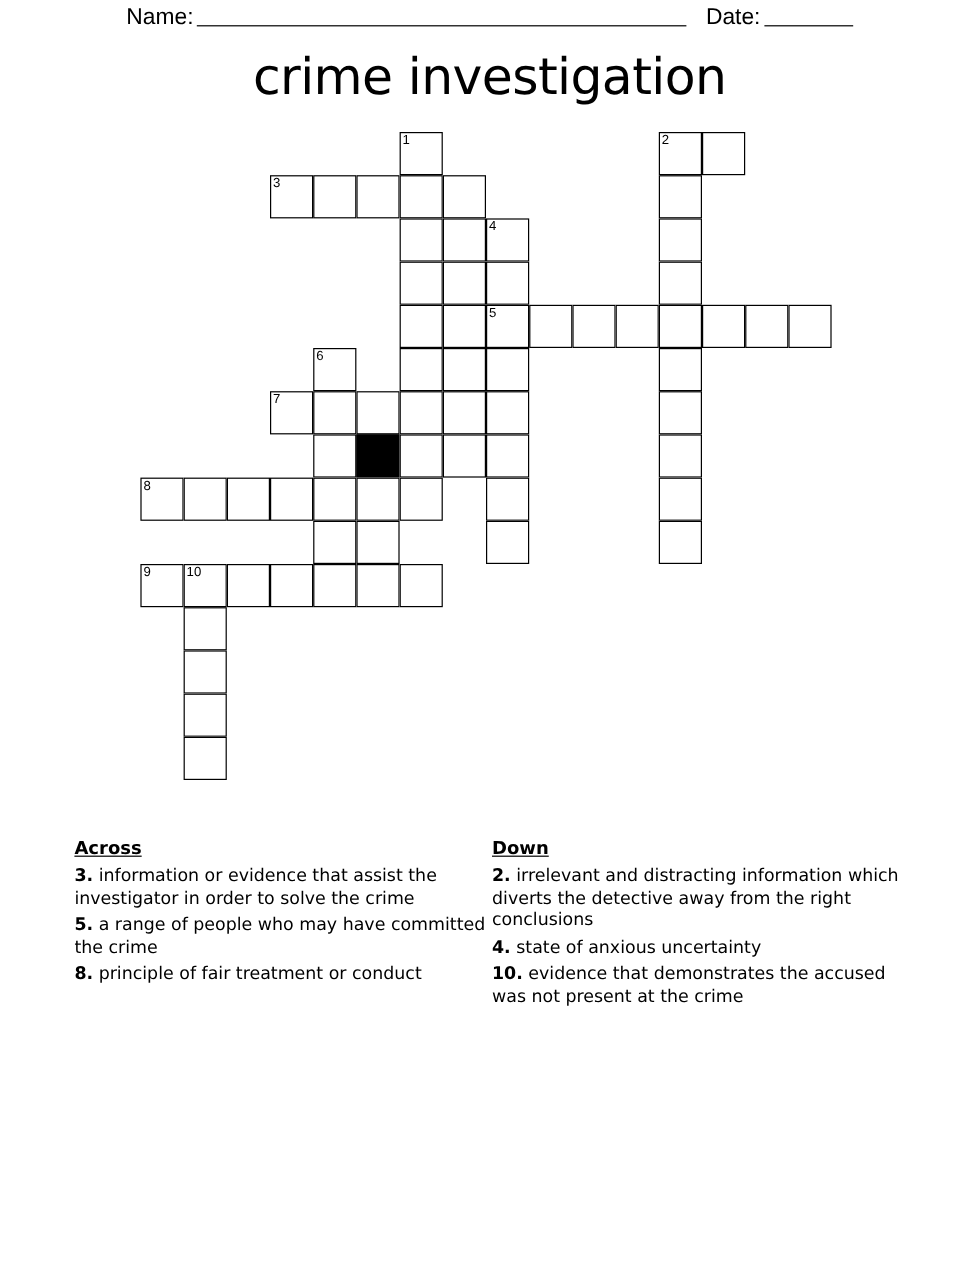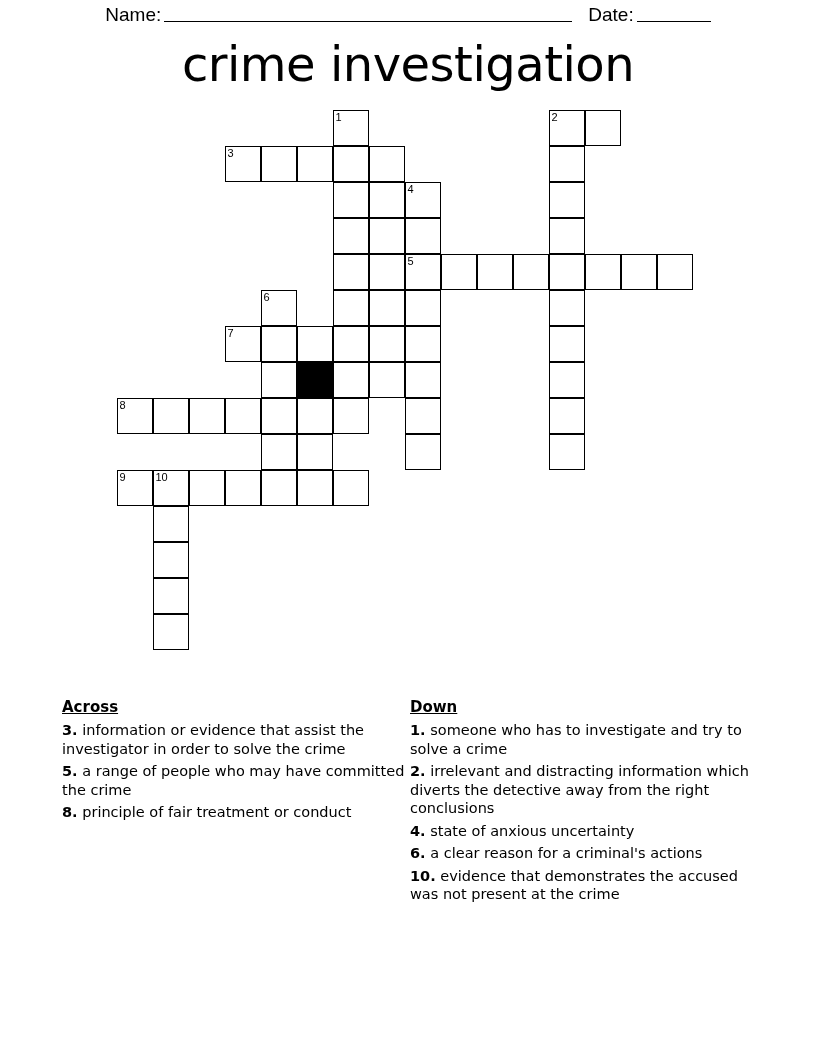--- a/index.html
+++ b/index.html
@@ -53,21 +53,21 @@
   }
 
   
   .puzzle-title {
     position: absolute;
     left: 0;
     top: 36px;
     width: 816px;
     text-align: center;
     font-family: "DejaVu Sans", sans-serif;
-    font-size: 48px;
+    font-size: 42px;
     font-weight: 400;
     letter-spacing: -0.5px;
     line-height: 56px;
   }
 
   
   #grid-area {
     position: absolute;
     left: 0;
     top: 0;
@@ -238,20 +238,18 @@
     <div class="clue-heading">Across</div>
     <div id="across-list">
         <div class="clue"><span class="cnum">3.</span><span> information or evidence that assist the investigator in order to solve the crime</span></div>
         <div class="clue"><span class="cnum">5.</span><span> a range of people who may have committed the crime</span></div>
         <div class="clue"><span class="cnum">8.</span><span> principle of fair treatment or conduct</span></div>
       </div>
   </div>
   <div class="clue-col down">
     <div class="clue-heading">Down</div>
     <div id="down-list">
-        <div class="clue"><span class="cnum">1.</span><span> someone who has to investigate and try to solve a crime</span></div>
         <div class="clue"><span class="cnum">2.</span><span> irrelevant and distracting information which diverts the detective away from the right conclusions</span></div>
         <div class="clue"><span class="cnum">4.</span><span> state of anxious uncertainty</span></div>
-        <div class="clue"><span class="cnum">6.</span><span> a clear reason for a criminal's actions</span></div>
         <div class="clue"><span class="cnum">10.</span><span> evidence that demonstrates the accused was not present at the crime</span></div>
       </div>
   </div>
 </div>
 
 </body></html>

